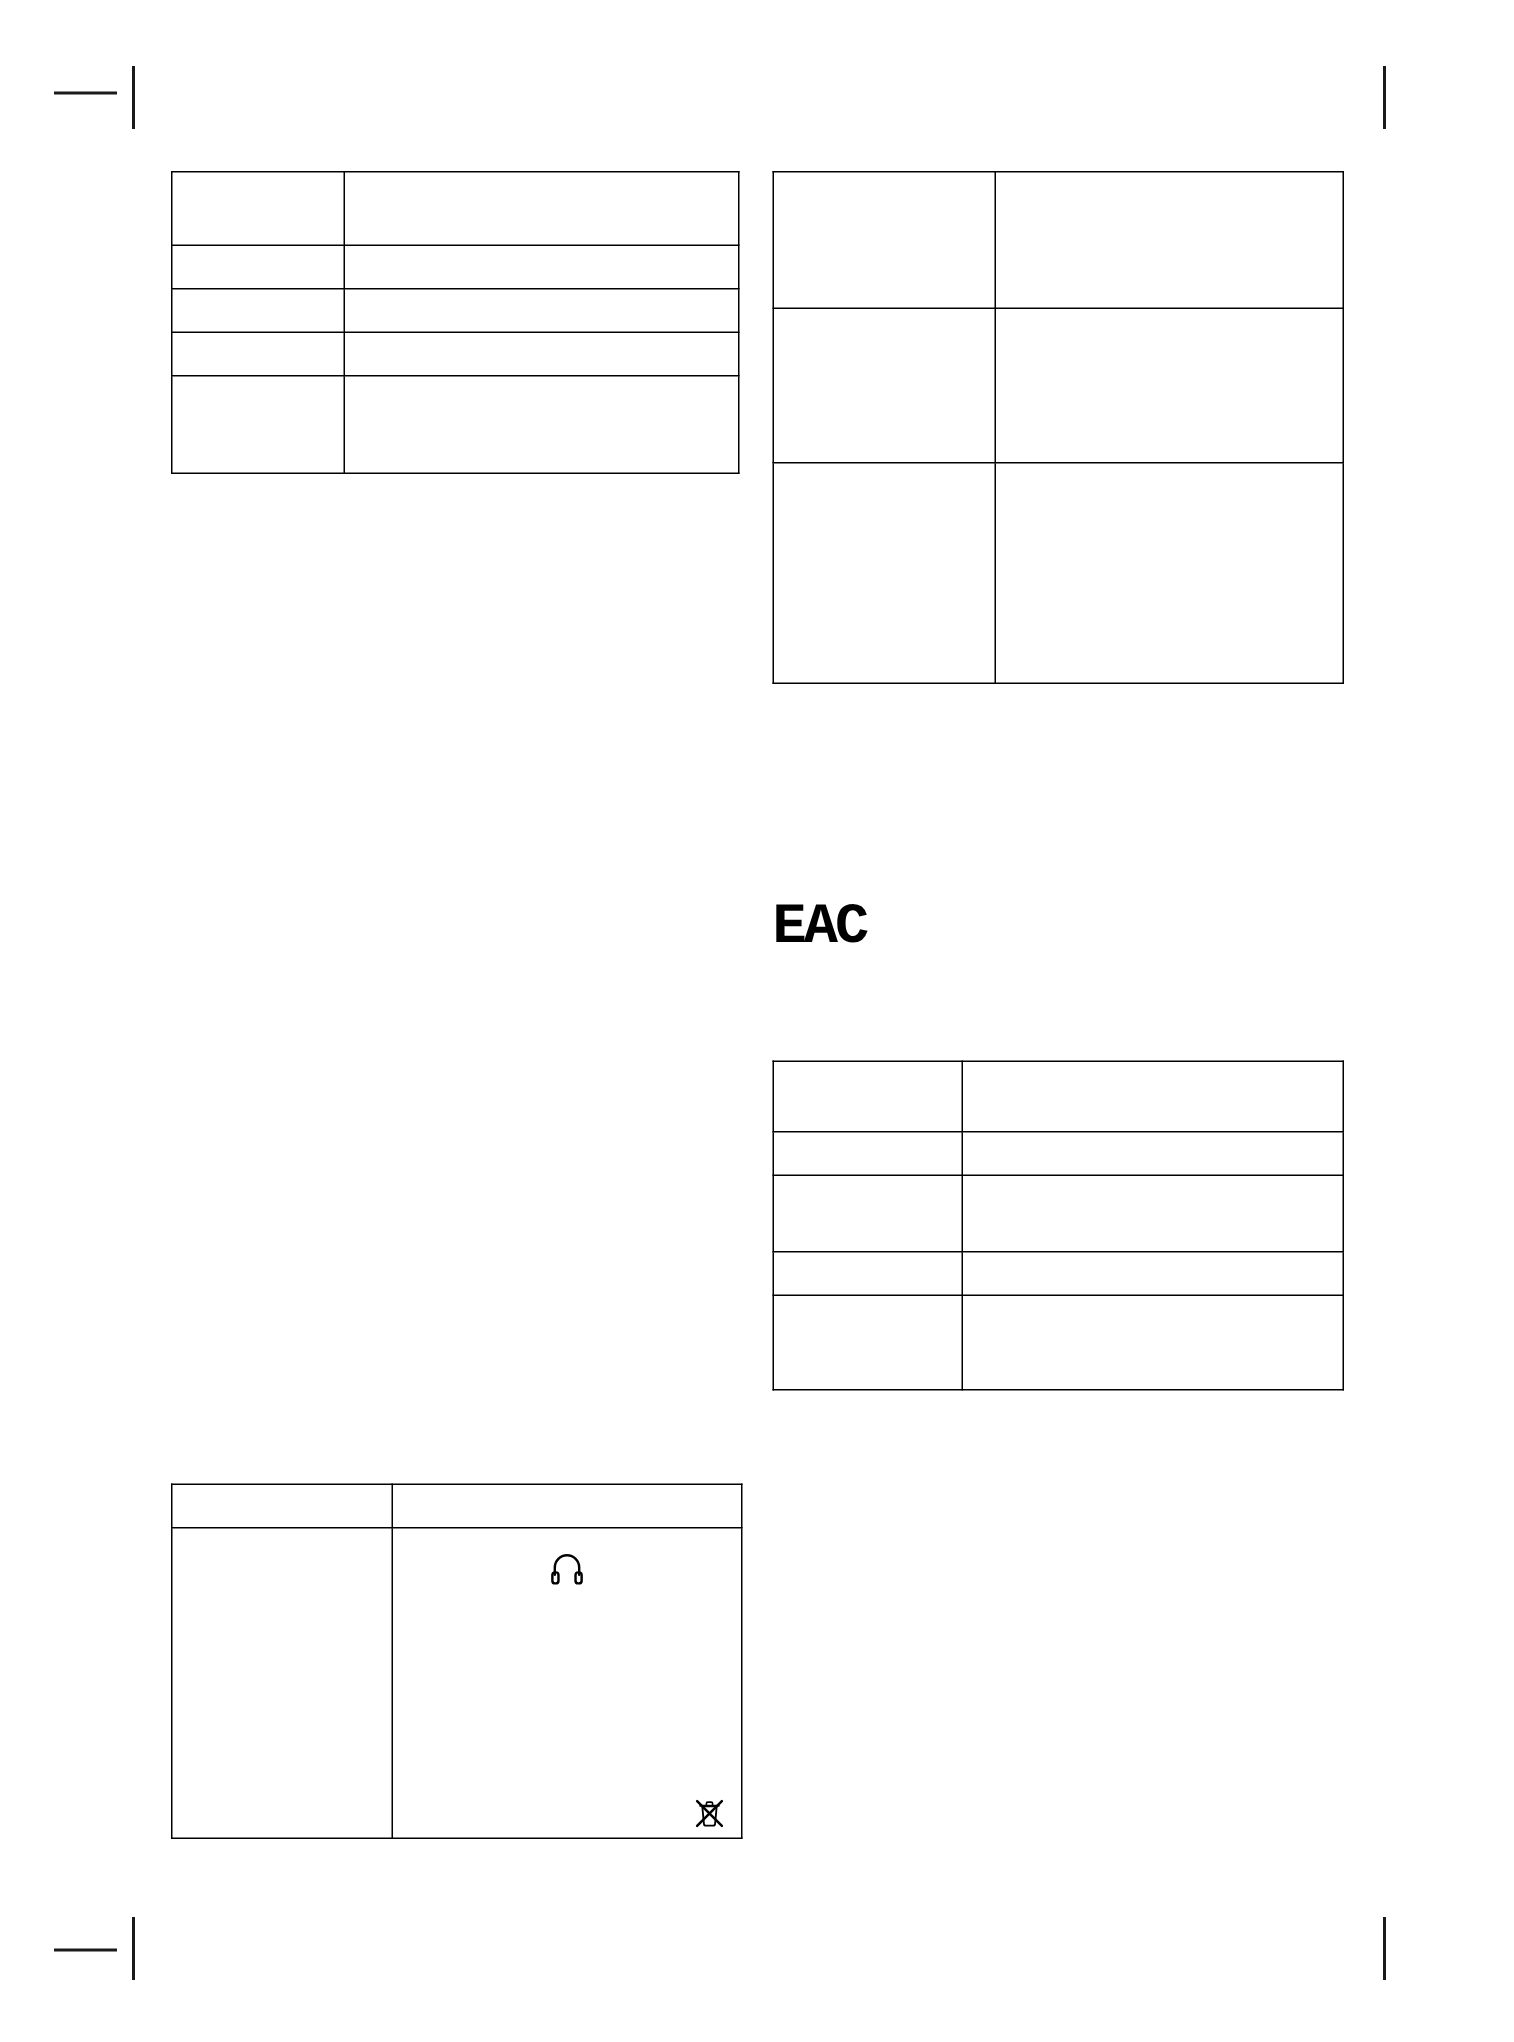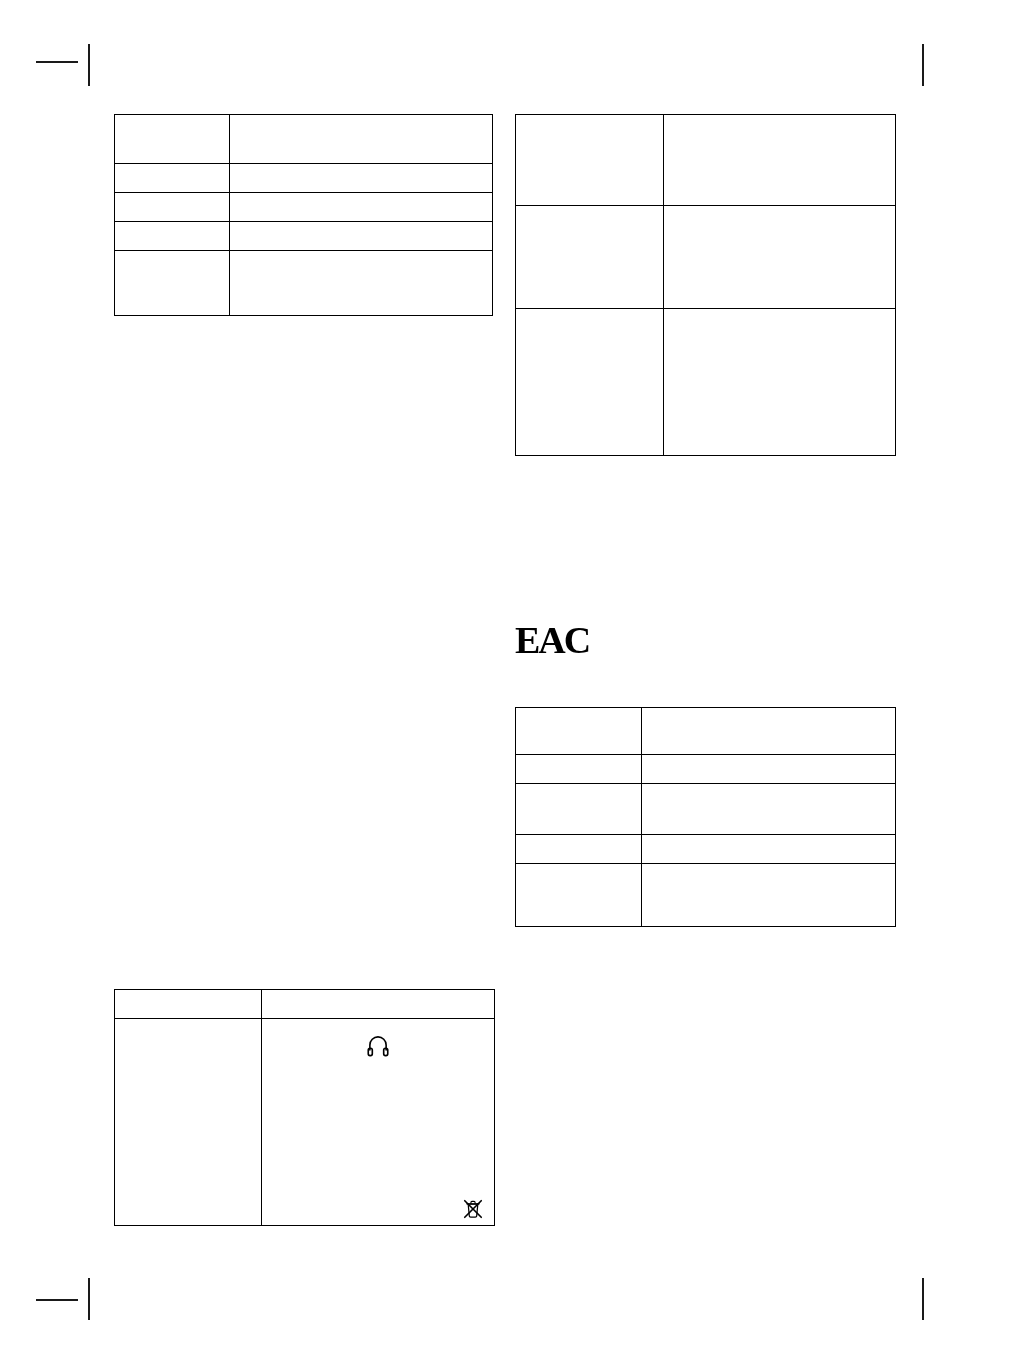--- a/index.html
+++ b/index.html
@@ -59,22 +59,22 @@
   #tbl-eac col.c2 { width: 254px; }
 
   
   #tbl-symbols { left: 114px; top: 989px; width: 380px; }
   #tbl-symbols col.c1 { width: 147px; }
   #tbl-symbols col.c2 { width: 233px; }
 
   .eac-mark {
     position: absolute;
     left: 515px;
-    top: 621px;
-    font-family: Liberation Serif, serif;
+    top: 600px;
+    font-family: Liberation Mono, monospace;
     font-size: 38px;
     font-weight: bold;
     letter-spacing: -2px;
     line-height: 1;
   }
 
   .icon-center {
     display: block;
     margin: 10px auto 0 auto;
     width: 26px;

